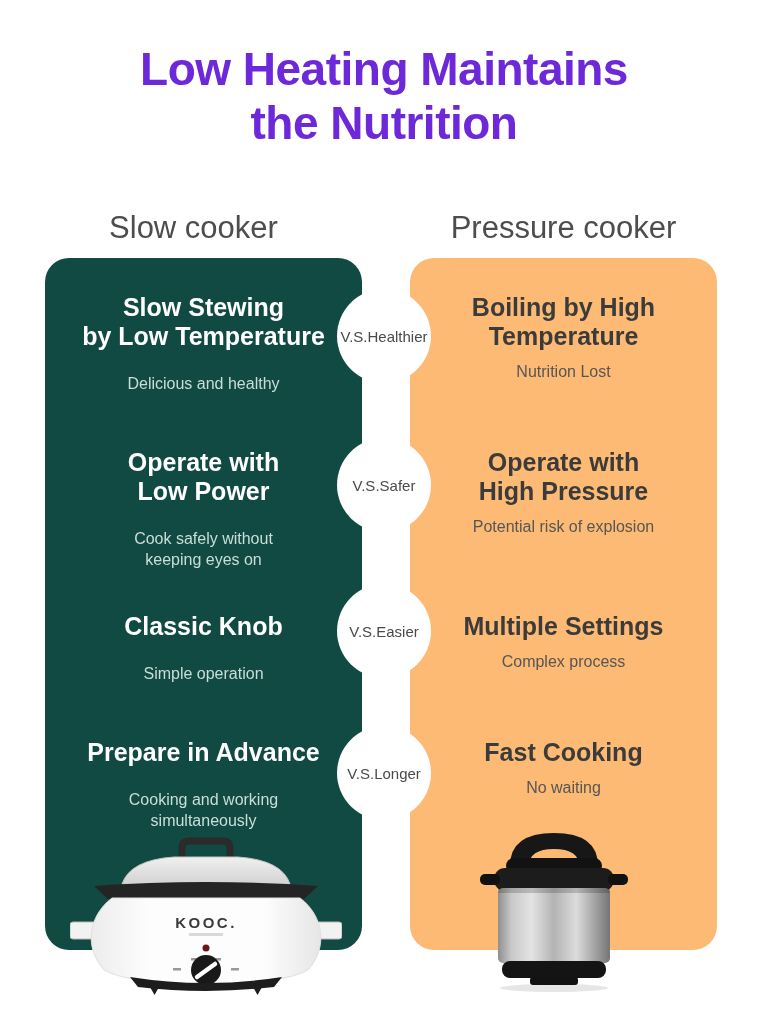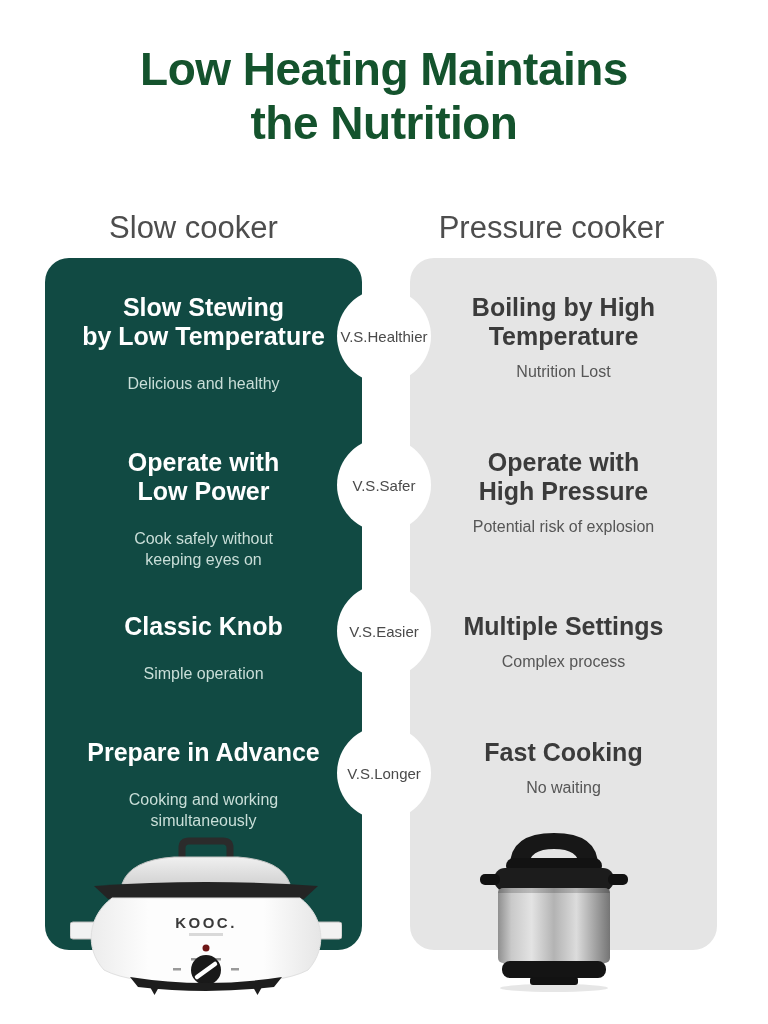--- a/index.html
+++ b/index.html
@@ -5,34 +5,34 @@
   * { margin:0; padding:0; box-sizing:border-box; }
   html,body { background:#ffffff; }
   body { font-family:"Liberation Sans", sans-serif; }
   .page {
     position:relative; width:768px; height:1024px;
     background:#ffffff; overflow:hidden; margin:0 auto;
   }
   .title {
     position:absolute; top:42px; left:0; width:100%;
     text-align:center; font-size:46px; font-weight:bold;
-    color:#14532d; line-height:54px; letter-spacing:-0.5px;
+    color:#6d28d9; line-height:54px; letter-spacing:-0.5px;
     white-space:pre-line;
   }
   .col-header {
     position:absolute; top:210px; font-size:31px; font-weight:400;
     color:#4d4d4d; text-align:center;
   }
   .col-header.left  { left:35px;  width:317px; }
-  .col-header.right { left:398px; width:307px; }
+  .col-header.right { left:410px; width:307px; }
   .panel {
     position:absolute; top:258px; height:692px; border-radius:24px;
   }
   .panel.left  { left:45px;  width:317px; background:#114a43; }
-  .panel.right { left:410px; width:307px; background:#e5e5e5; }
+  .panel.right { left:410px; width:307px; background:#fdba74; }
   .row-block { position:absolute; left:0; width:100%; text-align:center; }
   .lrow1 { top:35px; }  .lrow2 { top:190px; }  .lrow3 { top:354px; }  .lrow4 { top:480px; }
   .heading-left {
     color:#ffffff; font-size:25px; font-weight:bold;
     line-height:29px; white-space:pre-line;
   }
   .sub-left {
     color:#c9ded8; font-size:16px; line-height:21px;
     white-space:pre-line; margin-top:22px;
   }

